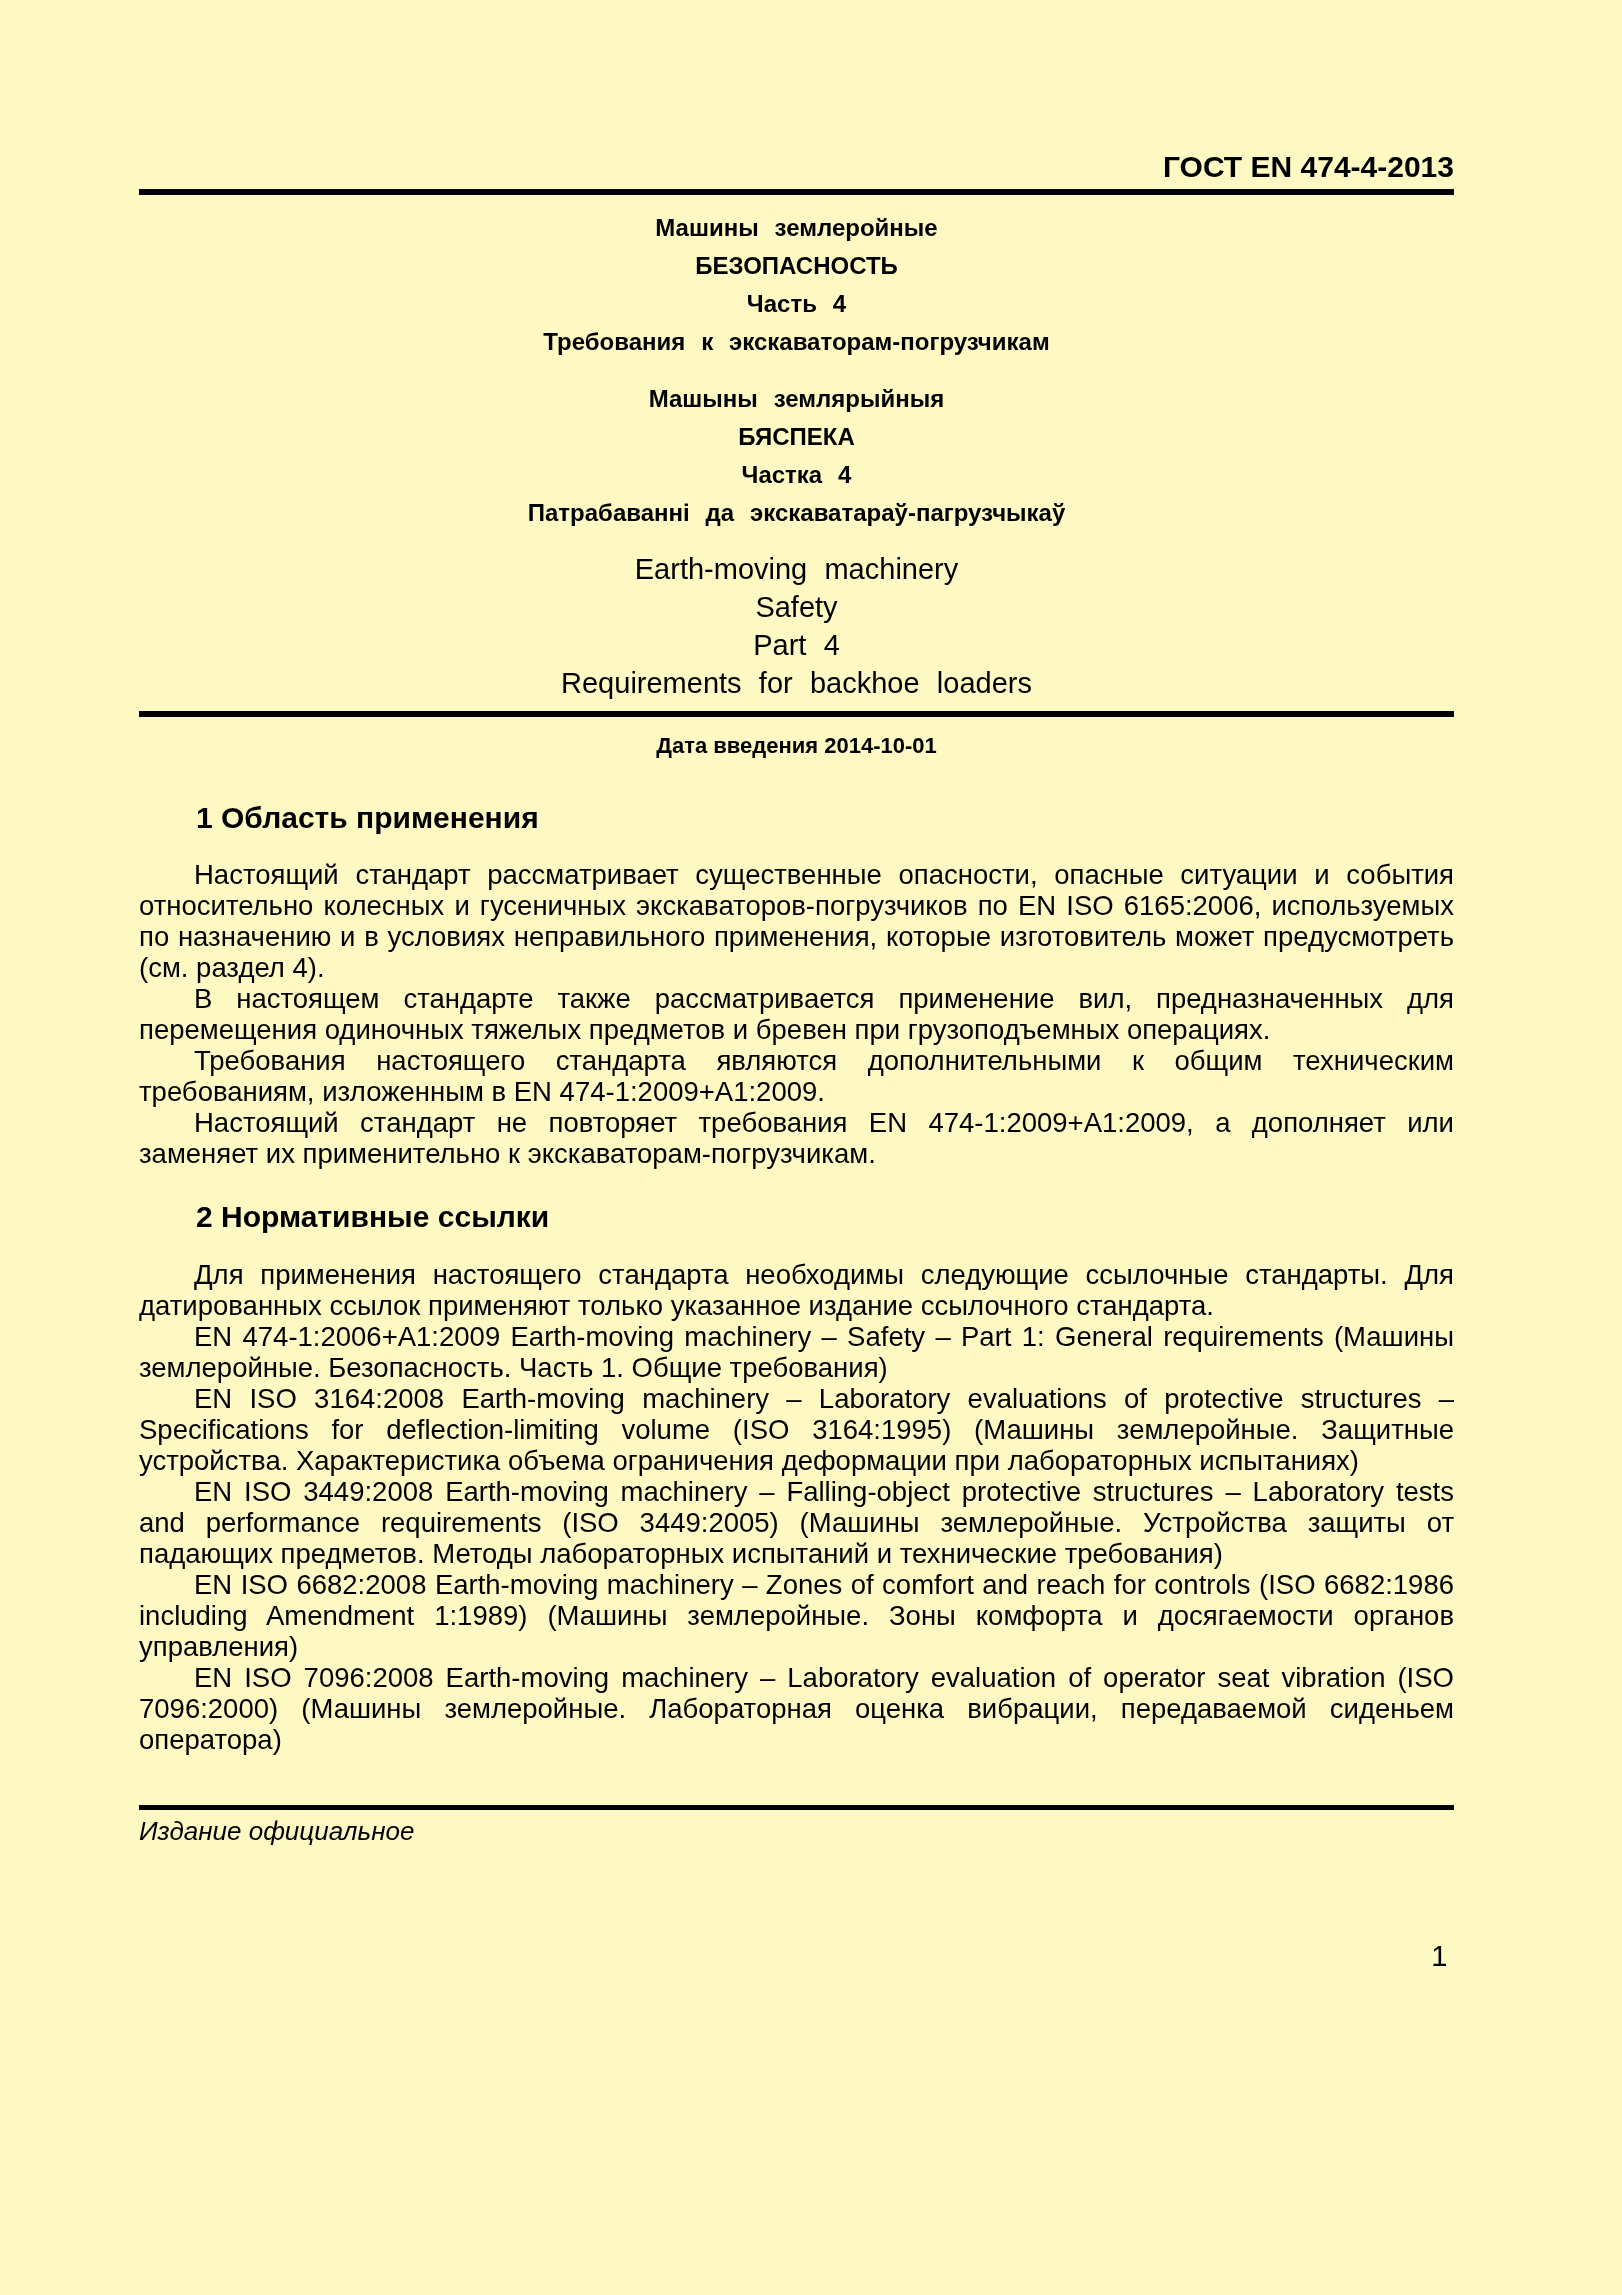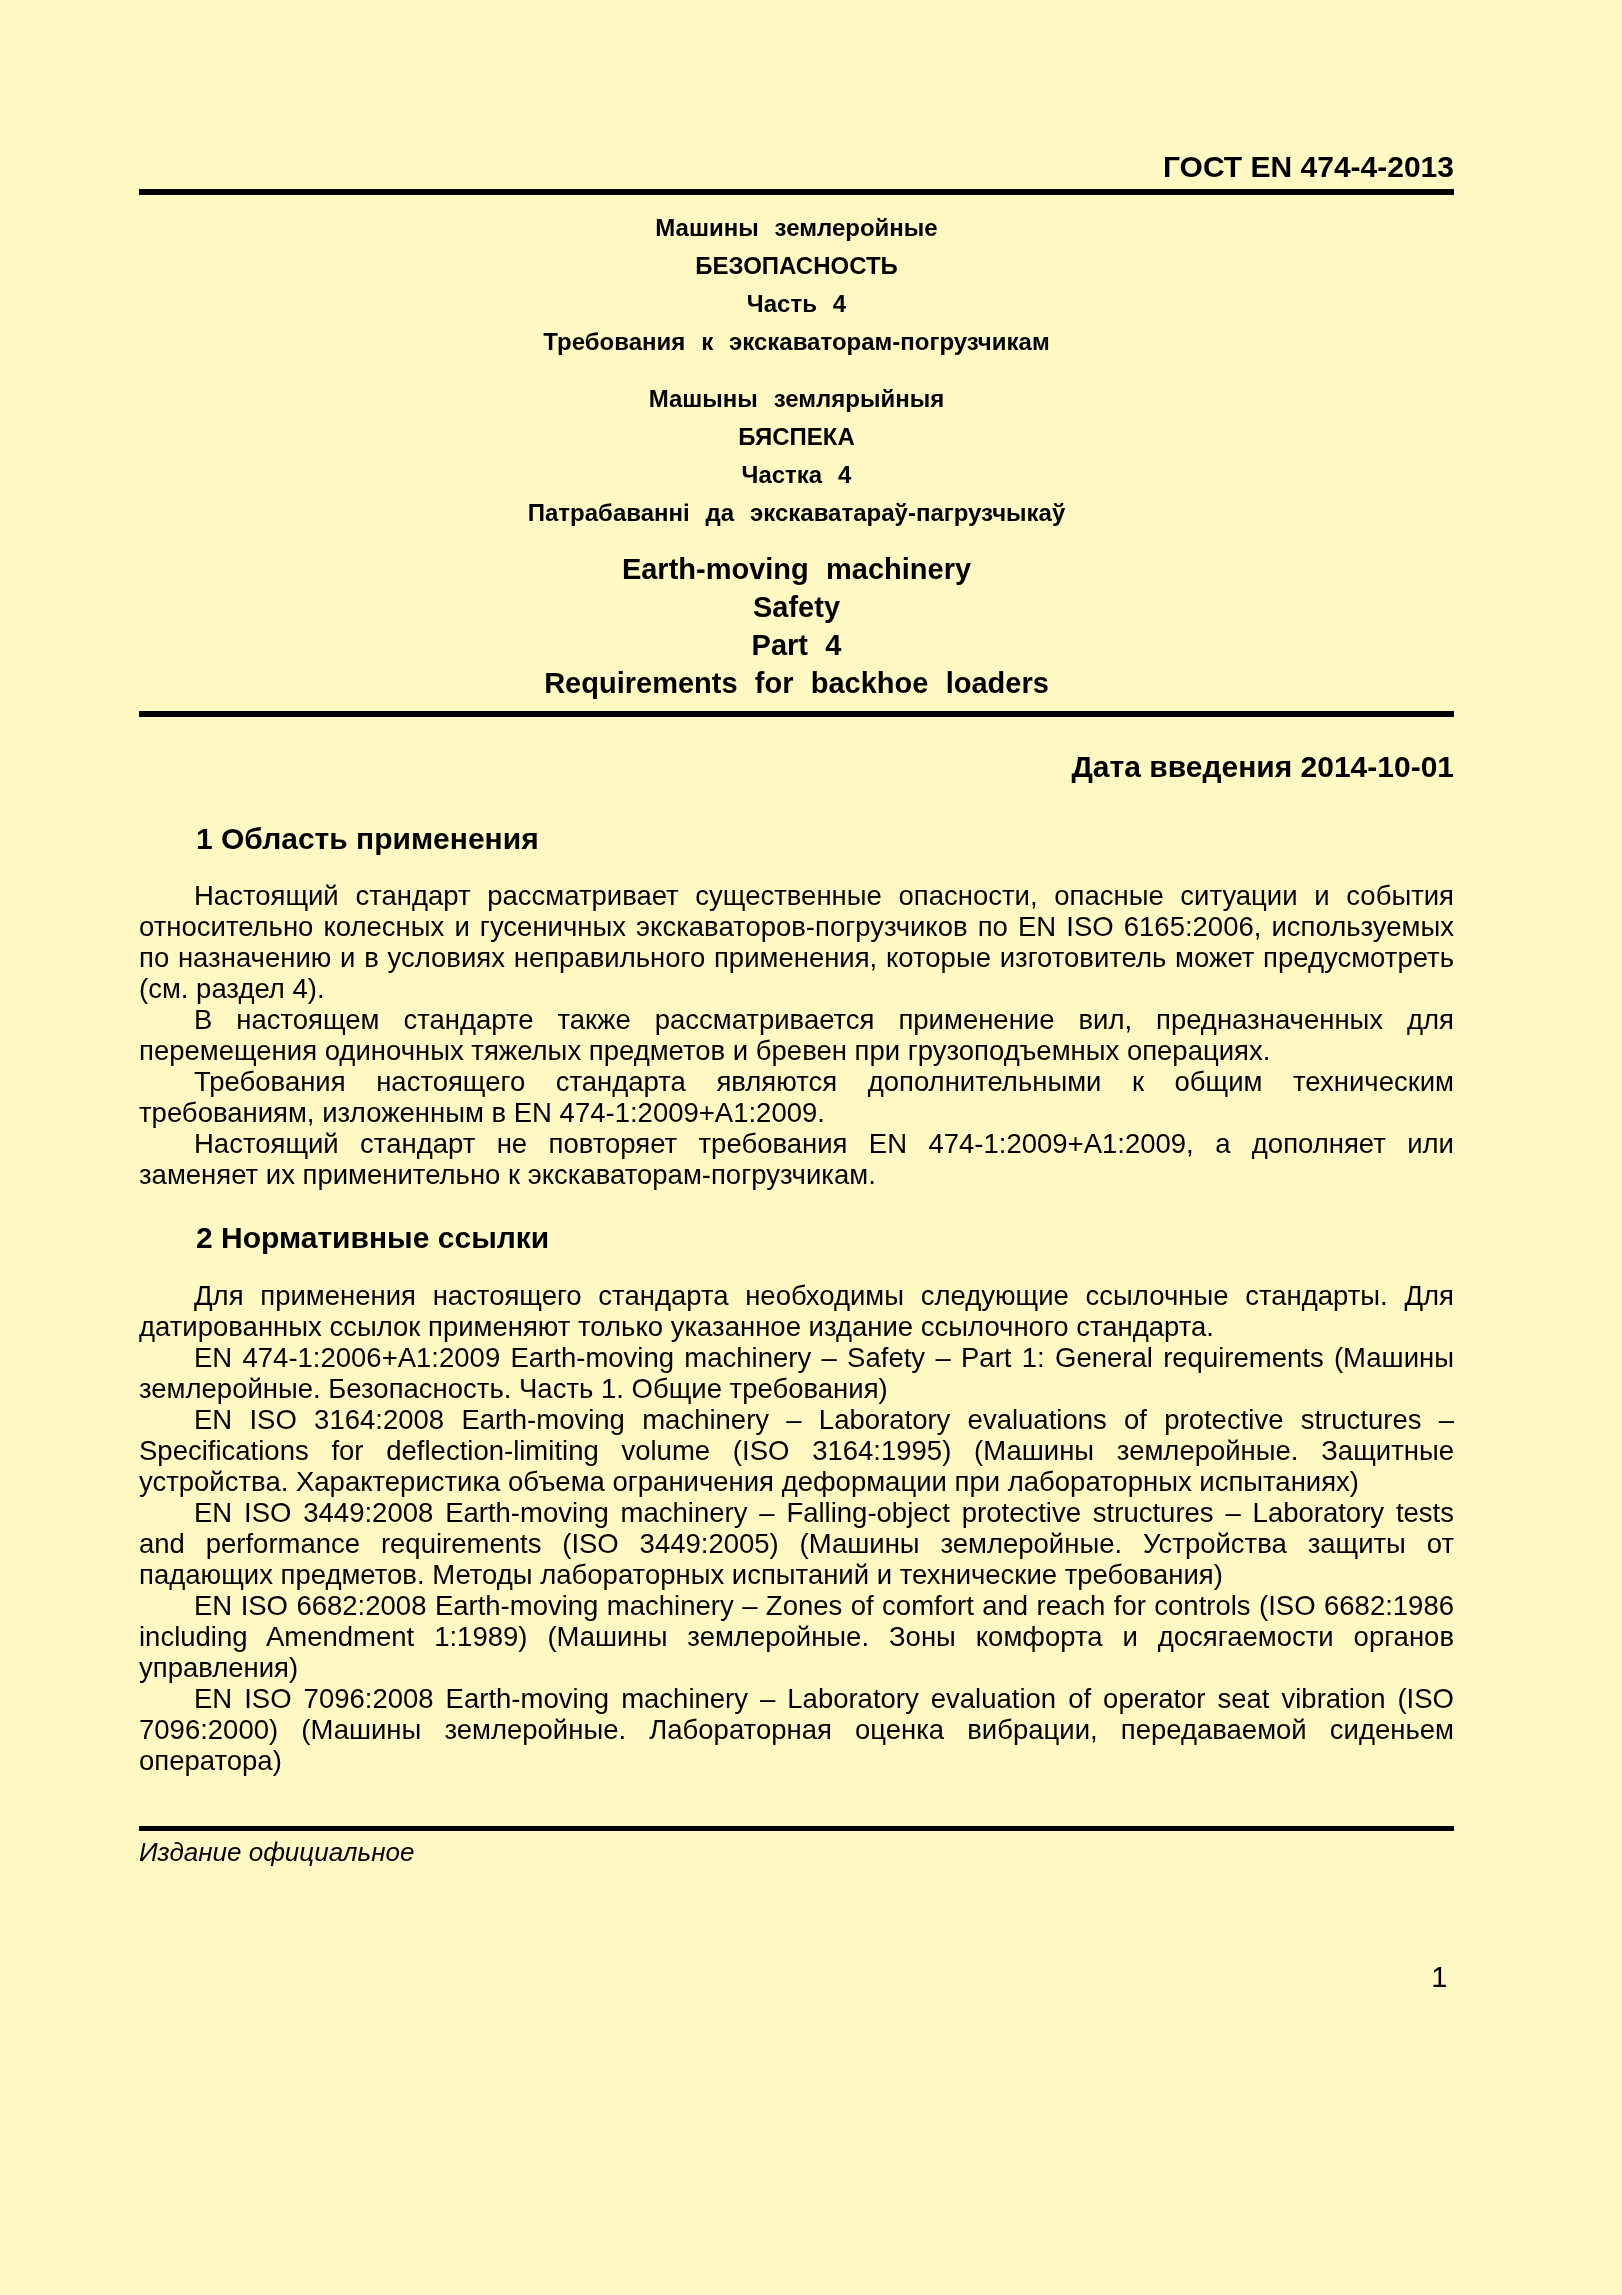--- a/index.html
+++ b/index.html
@@ -46,27 +46,27 @@
   .title-group { margin: 0; }
   .title-group + .title-group { margin-top: 18.3px; }
   .title-line {
     text-align: center;
     font-size: 24px;
     font-weight: bold;
     line-height: 38px;
     word-spacing: 9.2px;
   }
   .title-group.en .title-line {
-    font-weight: bold;
+    font-weight: normal;
     font-size: 29px;
   }
   .date-line {
-    margin-top: 32px;
-    text-align: right;
-    font-size: 30px;
+    margin-top: 11px;
+    text-align: center;
+    font-size: 22px;
     font-weight: bold;
     line-height: 35px;
   }
   .section-heading {
     margin: 2px;
     margin-top: 30px;
     padding-left: 55px;
     font-size: 30px;
     font-weight: bold;
     line-height: 35px;

